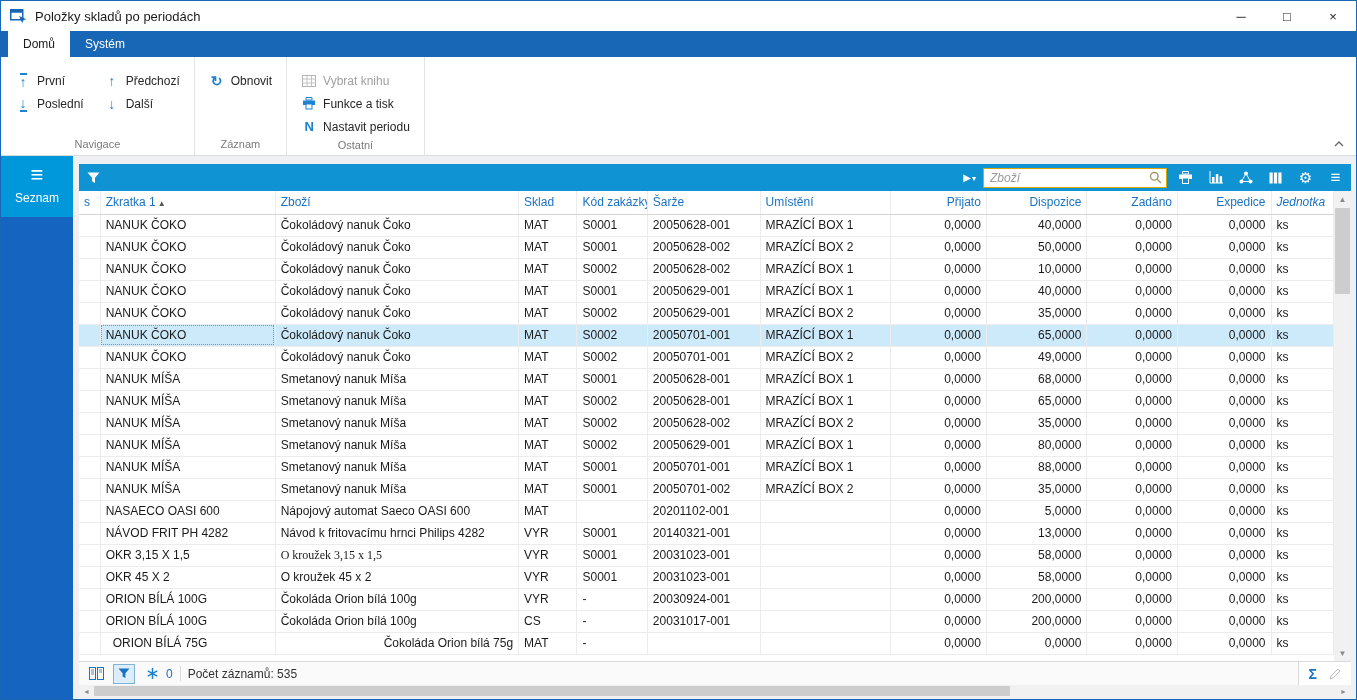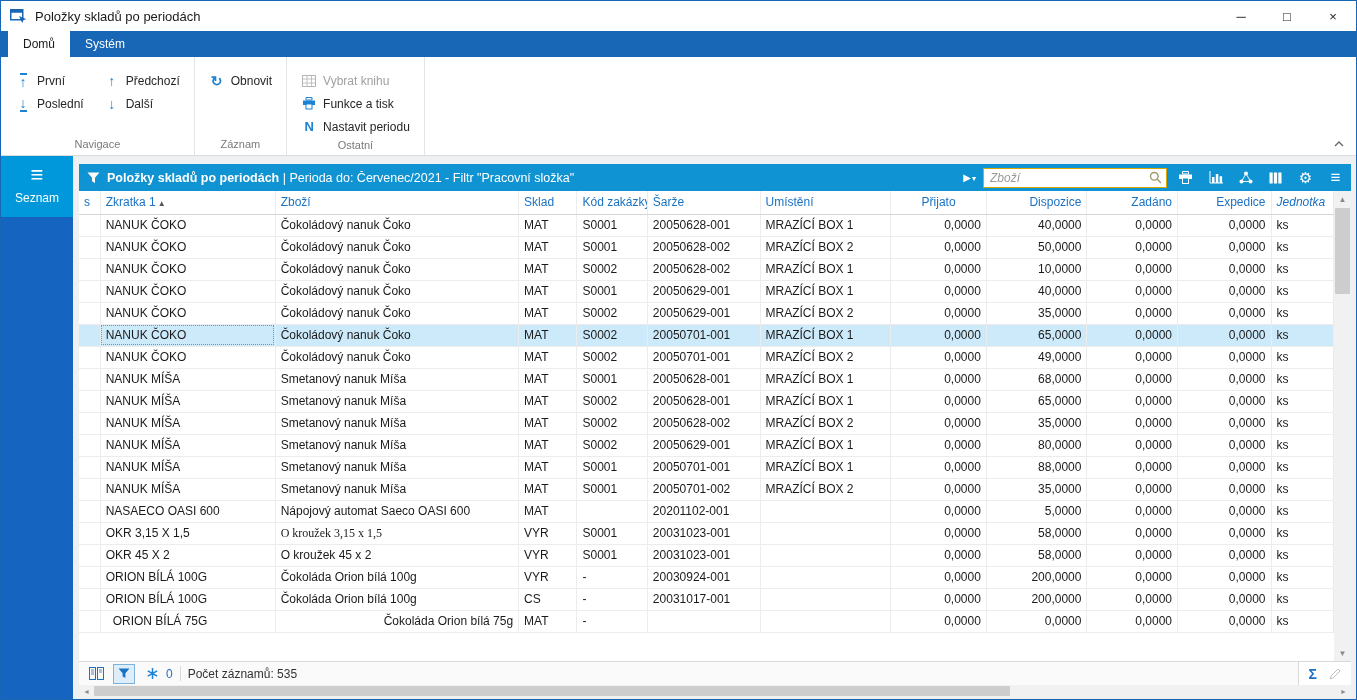--- a/index.html
+++ b/index.html
@@ -196,21 +196,20 @@
   </div>
 
   <div class="content">
 
     <div class="panel-header">
       <span style="display:flex;">
         <svg width="13" height="12" viewBox="0 0 13 12">
             <path d="M0.5 0.5h12L8 5.8V11L5 9.3V5.8Z" fill="#fff"></path>
           </svg>
       </span>
-      <span class="panel-title"><b>Položky skladů po periodách</b><span> | Perioda do: Červenec/2021 - Filtr "Pracovní složka"</span></span>
 
       <span class="play-wrap">
         <span class="play">▶</span>
         <span class="play-caret">▾</span>
       </span>
 
       <span class="search-box">
         <input type="text" placeholder="Zboží" style="">
         <span style="display:flex;">
           <svg width="13" height="13" viewBox="0 0 13 13">
@@ -263,21 +262,21 @@
         <table>
           <thead>
               <tr id="header-row">
                 <th style="width: 21px; text-align: left;">s</th>
                 <th style="width: 174px; text-align: left;">Zkratka 1<span class="sort-arrow"> ▲</span></th>
                 <th style="width: 242px; text-align: left;">Zboží</th>
                 <th style="width: 58px; text-align: left;">Sklad</th>
                 <th style="width: 70px; text-align: left;">Kód zakázky</th>
                 <th style="width: 112px; text-align: left;">Šarže</th>
                 <th style="width: 130px; text-align: left;">Umístění</th>
-                <th style="width: 95px; text-align: center;">Přijato</th>
+                <th style="width: 95px; text-align: right;">Přijato</th>
                 <th style="width: 100px; text-align: right;">Dispozice</th>
                 <th style="width: 90px; text-align: right;">Zadáno</th>
                 <th style="width: 93px; text-align: right;">Expedice</th>
                 <th style="width: 62px; text-align: left; font-style: italic;">Jednotka</th>
               </tr>
             </thead>
           <tbody id="table-body">
               <tr>
                 <td style="text-align: left;"></td>
                 <td style="text-align: left;">NANUK ČOKO</td>
@@ -463,20 +462,34 @@
               <tr>
                 <td style="text-align: left;"></td>
                 <td style="text-align: left;">NASAECO OASI 600</td>
                 <td style="text-align: left;">Nápojový automat Saeco OASI 600</td>
                 <td style="text-align: left;">MAT</td>
                 <td style="text-align: left;"></td>
                 <td style="text-align: left;">20201102-001</td>
                 <td style="text-align: left;"></td>
                 <td style="text-align: right;">0,0000</td>
                 <td style="text-align: right;">5,0000</td>
+                <td style="text-align: right;">0,0000</td>
+                <td style="text-align: right;">0,0000</td>
+                <td style="text-align: left;">ks</td>
+              </tr>
+              <tr>
+                <td style="text-align: left;"></td>
+                <td style="text-align: left;">NÁVOD FRIT PH 4282</td>
+                <td style="text-align: left;">Návod k fritovacímu hrnci Philips 4282</td>
+                <td style="text-align: left;">VYR</td>
+                <td style="text-align: left;">S0001</td>
+                <td style="text-align: left;">20140321-001</td>
+                <td style="text-align: left;"></td>
+                <td style="text-align: right;">0,0000</td>
+                <td style="text-align: right;">13,0000</td>
                 <td style="text-align: right;">0,0000</td>
                 <td style="text-align: right;">0,0000</td>
                 <td style="text-align: left;">ks</td>
               </tr>
               <tr>
                 <td style="text-align: left;"></td>
                 <td style="text-align: left;">OKR 3,15 X 1,5</td>
                 <td style="text-align: left; font-family: Liberation Serif, serif;">O kroužek 3,15 x 1,5</td>
                 <td style="text-align: left;">VYR</td>
                 <td style="text-align: left;">S0001</td>

